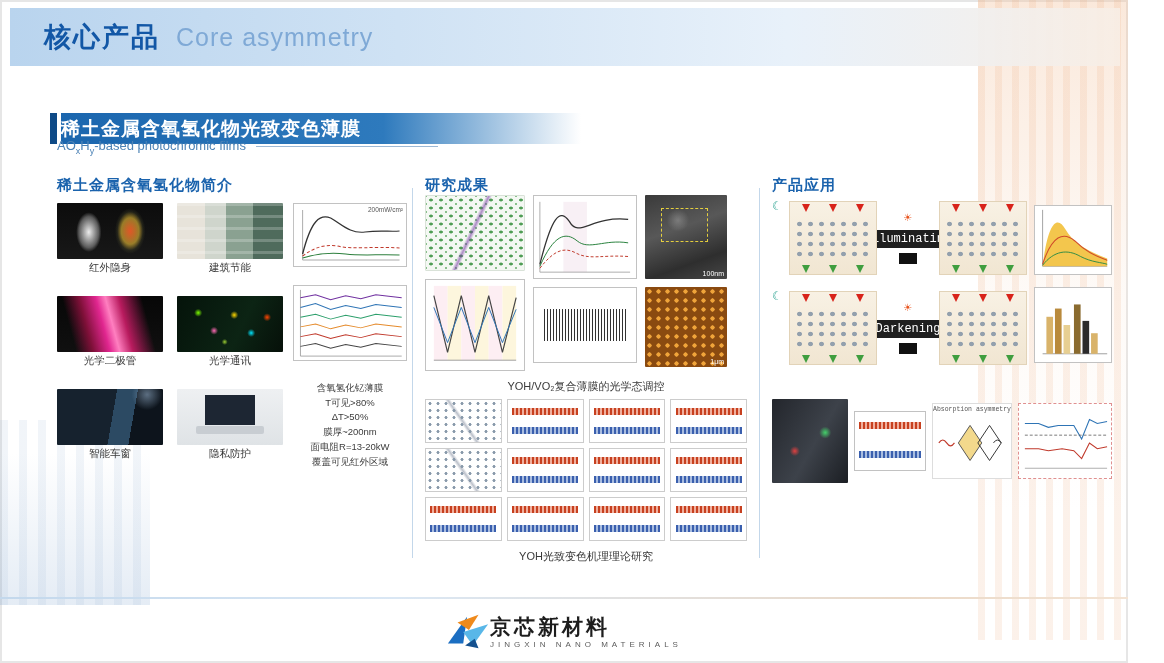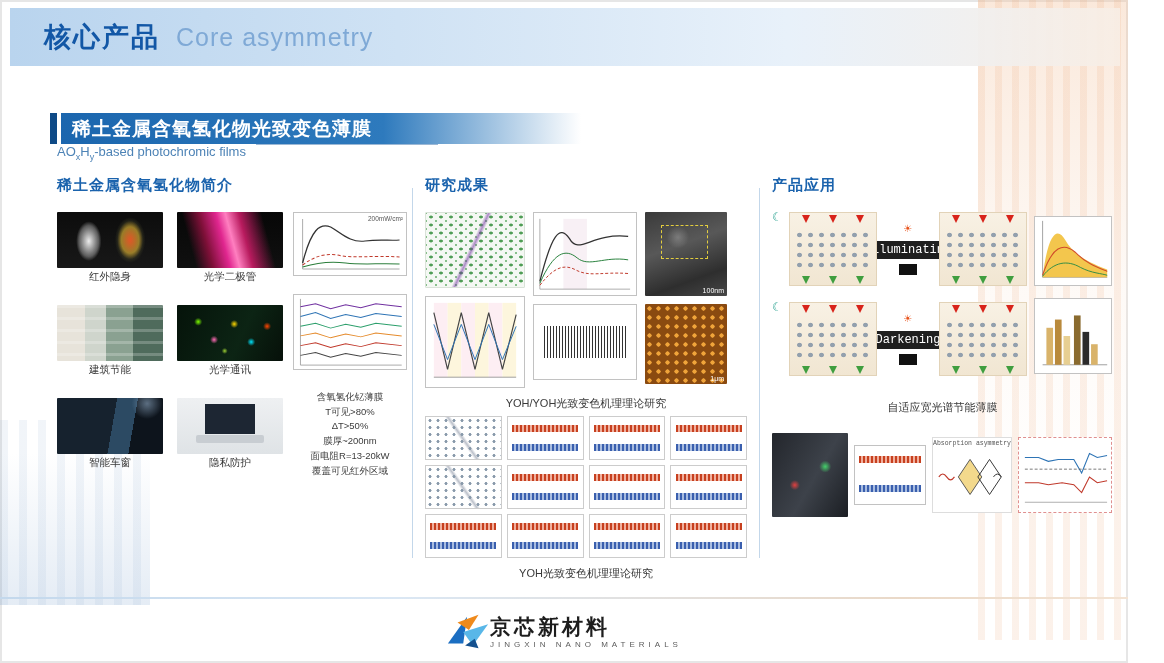--- a/index.html
+++ b/index.html
@@ -21,28 +21,28 @@
   .topbar { position:absolute; left:10px; top:8px; right:8px; height:58px; display:flex; align-items:center;
     padding-left:34px; gap:16px; z-index:2;
     background: linear-gradient(90deg, #b9d4ee 0%, #cfe2f4 35%, #e8f1fa 70%, rgba(248,238,229,.92) 100%); }
   .t-zh { font-size:27px; font-weight:bold; color:#1257a6; letter-spacing:2px; }
   .t-en { font-size:25px; color:#7fa9d6; letter-spacing:1px; }
 
   
   .sec-title { position:absolute; left:50px; top:113px; display:flex; height:31px; z-index:2; }
   .sec-accent { width:7px; background:#0e4a86; margin-right:4px; }
   .sec-bar { width:520px; background: linear-gradient(90deg, #1b66ae 0%, #2e7abd 62%, rgba(110,165,215,0) 100%);
-    color:#fff; font-size:19px; font-weight:bold; line-height:31px; padding-left:11px; letter-spacing:1px; white-space:nowrap; }
-  .sec-sub { position:absolute; left:57px; top:144px; display:flex; color:#4d83b6; font-size:13px; z-index:2; }
+    color:#fff; font-size:19px; font-weight:bold; line-height:31px; letter-spacing:1px; white-space:nowrap; }
+  .sec-sub { position:absolute; left:57px; top:138px; display:flex; align-items:center; color:#4d83b6; font-size:13px; z-index:2; }
   .sec-sub sub { font-size:9px; }
   .sub-line { display:inline-block; width:182px; height:1px; background:#9cb8d5; margin-left:10px; }
 
   
   .col { position:absolute; top:176px; z-index:2; }
-  .col h3 { font-size:15px; font-weight:bold; color:#1b63ad; letter-spacing:1px; margin-bottom:17px; }
+  .col h3 { font-size:15px; font-weight:bold; color:#1b63ad; letter-spacing:1px; margin-bottom:0; }
   .col1 { left:57px; width:350px; }
   .col2 { left:425px; width:322px; }
   .col3 { left:772px; width:341px;font-family:Liberation Mono, monospace; }
   .vdiv { position:absolute; top:188px; width:1px; height:370px; background:#c3d7ea; z-index:2; }
   .vdiv1 { left:412px; } .vdiv2 { left:759px; }
 
   
   .intro-p { font-size:11.5px; line-height:1.6; color:#3b3b3b; text-align:justify; }
   .intro-p .red { color:#c00000; font-weight:bold; }
   .c1-body { display:flex; gap:10px; margin-top:8px; }
@@ -177,26 +177,26 @@
 
   <section class="col col1">
     <h3>稀土金属含氧氢化物简介</h3>
     <div class="c1-body">
       <div class="c1-imgs">
         <div class="img-cell">
           <div class="ph ph-thermal"></div>
           <div class="cap">红外隐身</div>
         </div>
         <div class="img-cell">
+          <div class="ph ph-building"></div>
+          <div class="cap">建筑节能</div>
+        </div>
+        <div class="img-cell">
           <div class="ph ph-diode"></div>
           <div class="cap">光学二极管</div>
-        </div>
-        <div class="img-cell">
-          <div class="ph ph-building"></div>
-          <div class="cap">建筑节能</div>
         </div>
         <div class="img-cell">
           <div class="ph ph-fiber"></div>
           <div class="cap">光学通讯</div>
         </div>
         <div class="img-cell">
           <div class="ph ph-carwin"></div>
           <div class="cap">智能车窗</div>
         </div>
         <div class="img-cell">
@@ -277,21 +277,21 @@
       </div>
       <div class="c2-col">
         <div class="ph ph-sem">
           <span class="scale">100nm</span>
         </div>
         <div class="ph ph-afm">
           <span class="scale">1μm</span>
         </div>
       </div>
     </div>
-    <div class="fig-cap">YOH/YOH光致变色机理理论研究</div>
+    <div class="fig-cap">YOH/VO₂复合薄膜的光学态调控</div>
     <div class="mini-grid">
       <div class="mini mini-lattice"></div>
       <div class="mini mini-trace"></div>
       <div class="mini mini-trace"></div>
       <div class="mini mini-trace"></div>
       <div class="mini mini-lattice"></div>
       <div class="mini mini-trace"></div>
       <div class="mini mini-trace"></div>
       <div class="mini mini-trace"></div>
       <div class="mini mini-trace"></div>
@@ -393,21 +393,20 @@
             <rect x="12" y="28" width="7" height="36" fill="#d9b36a"></rect>
             <rect x="21" y="20" width="7" height="44" fill="#b98a3c"></rect>
             <rect x="30" y="36" width="7" height="28" fill="#e7cf92"></rect>
             <rect x="41" y="16" width="7" height="48" fill="#8a6b2f"></rect>
             <rect x="50" y="32" width="7" height="32" fill="#2b2b2b"></rect>
             <rect x="59" y="44" width="7" height="20" fill="#d9b36a"></rect>
           </svg>
         </div>
       </div>
     </div>
-    <div class="fig-cap">自适应宽光谱节能薄膜</div>
     <div class="c3-diode">
       <div class="ph ph-setup"></div>
       <div class="chart chart-dual mini-trace"></div>
       <div class="diode-schem">
         <span class="diode-note">Absorption asymmetry</span>
         <svg viewBox="0 0 80 76" preserveAspectRatio="none" aria-hidden="true">
           <path d="M6,40 q4,-6 8,0 q4,6 8,0" stroke="#c0392b" fill="none" stroke-width="1.2"></path>
           <polygon points="26,40 38,22 50,40 38,58" fill="#f3d98c" stroke="#555" stroke-width="1"></polygon>
           <polygon points="46,40 58,22 70,40 58,58" fill="none" stroke="#333" stroke-width="1"></polygon>
           <path d="M62,40 q4,-6 8,0" stroke="#333" fill="none" stroke-width="1"></path>

